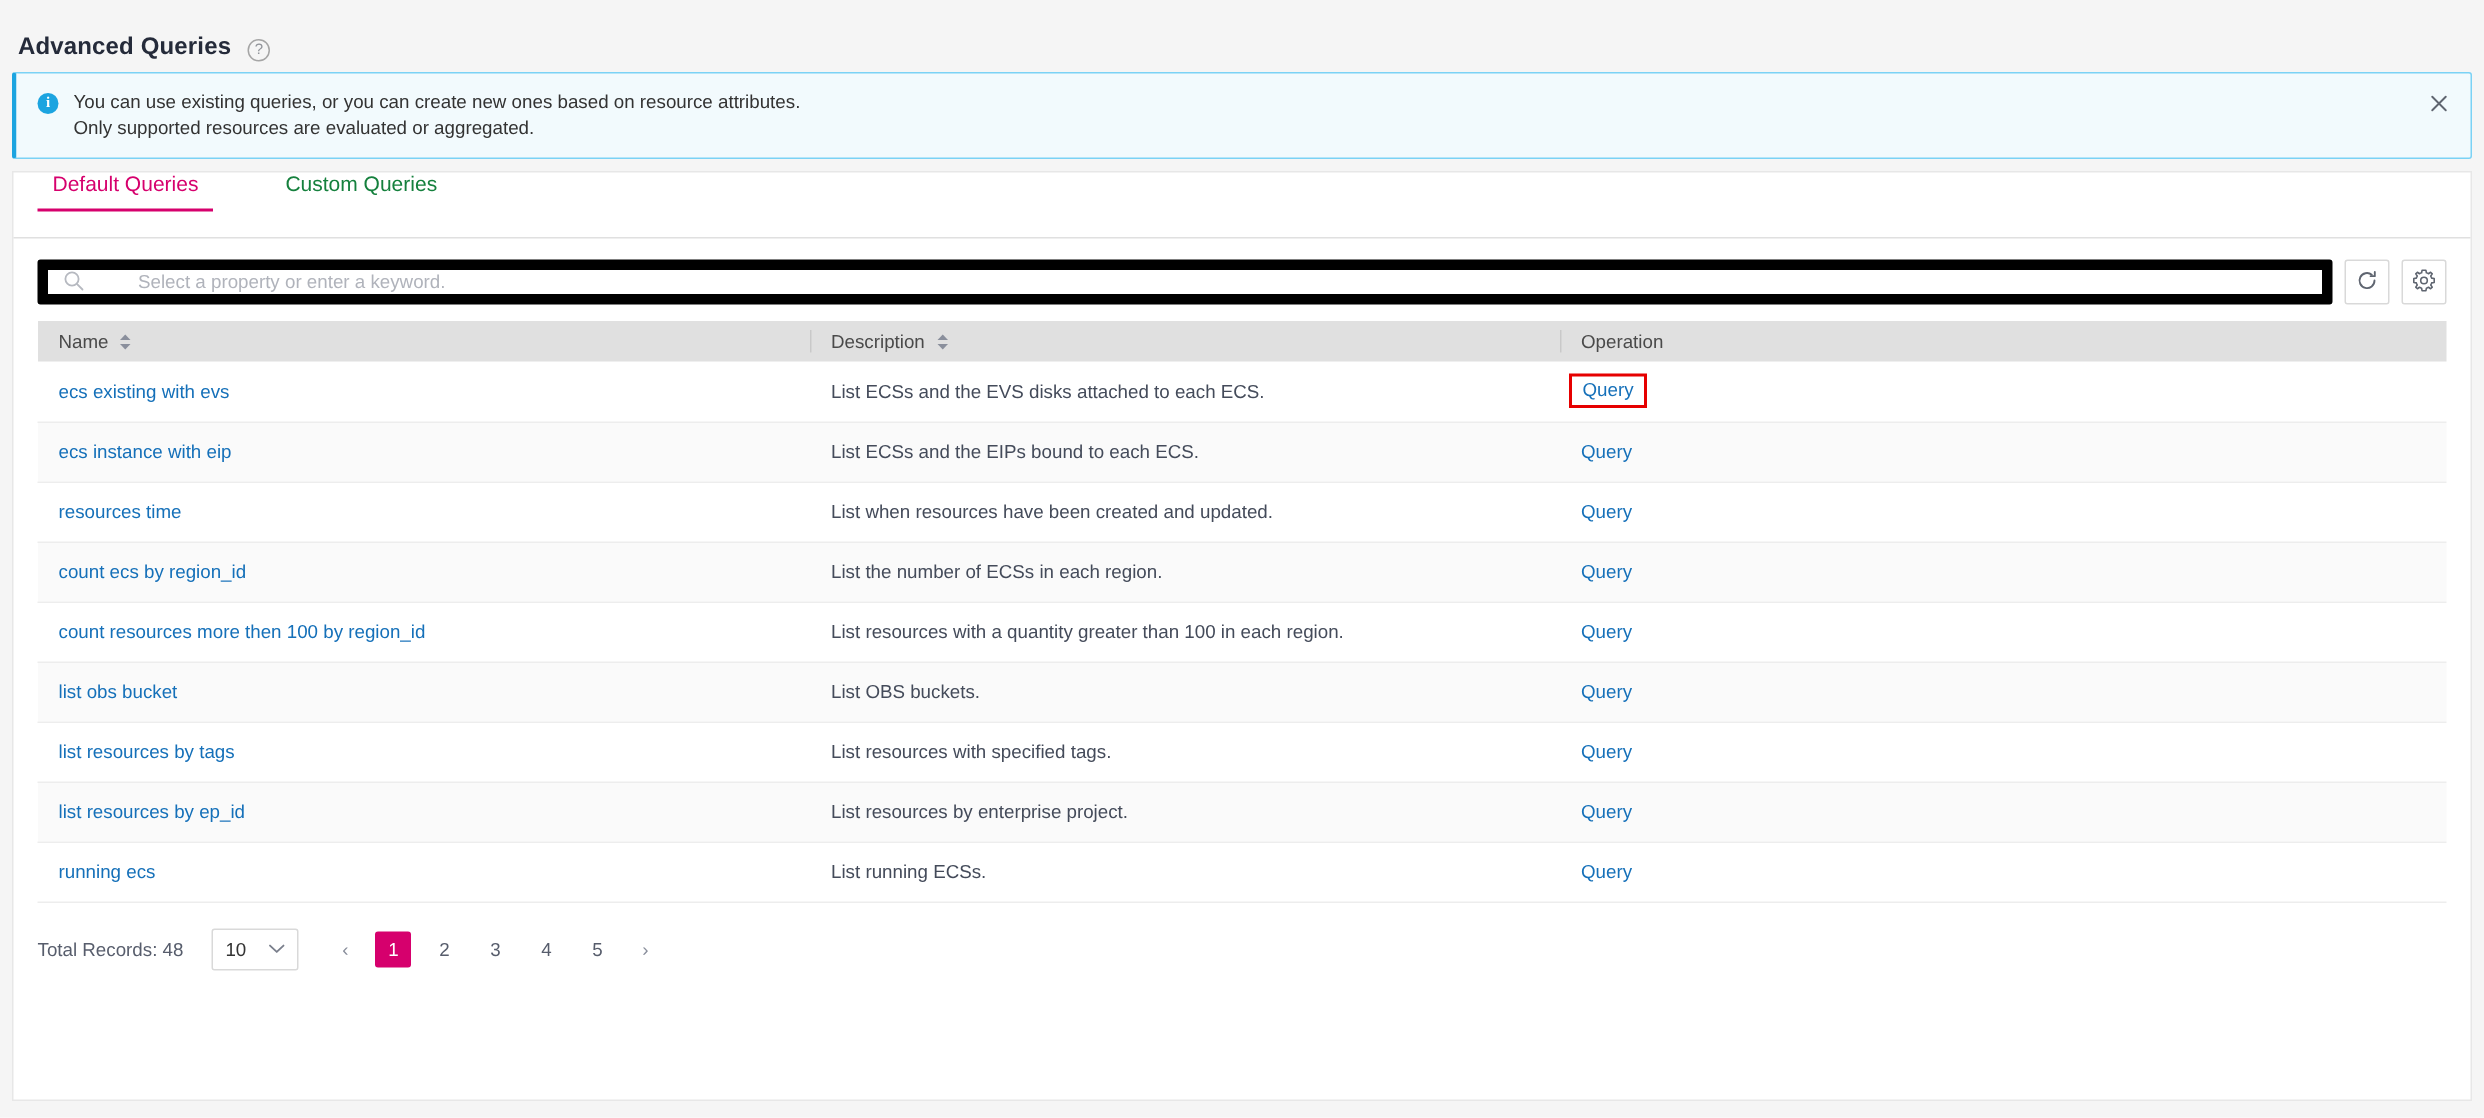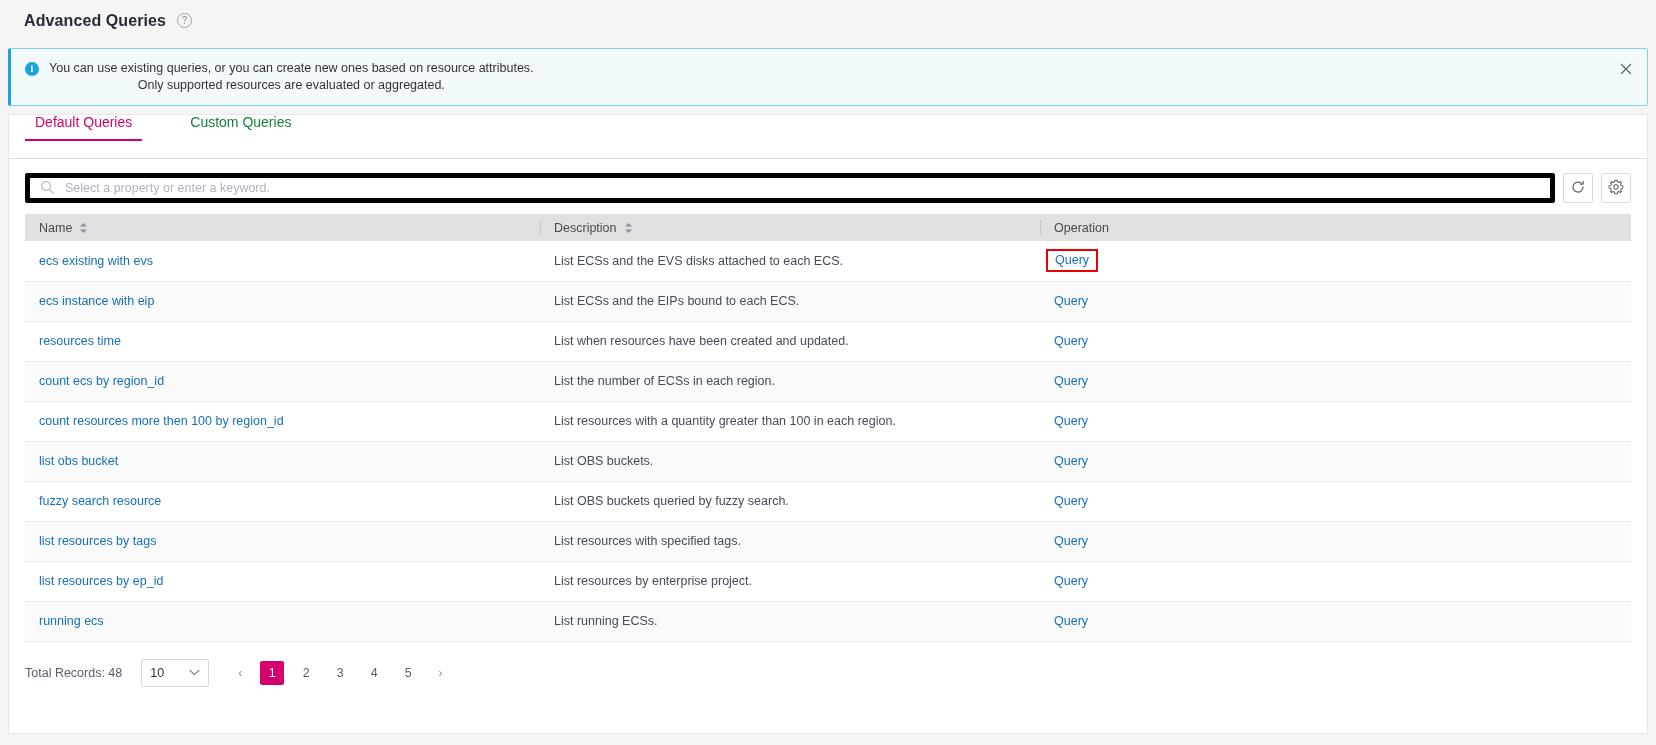--- a/index.html
+++ b/index.html
@@ -12,22 +12,22 @@
     font-family: "Liberation Sans", sans-serif;
     font-size: 13px;
     color: #333333;
     -webkit-font-smoothing: antialiased;
   }
 
   
   .page-header {
     height: 41px;
     display: flex;
-    align-items: center;
-    padding: 0 0 0 24px;
+    align-items: flex-end;
+    padding: 0 0 0 12px;
     background: #f5f5f5;
   }
   .page-title {
     font-size: 16px;
     font-weight: bold;
     color: #252b3a;
     letter-spacing: .1px;
   }
   .help-icon {
     margin-left: 11px;
@@ -67,21 +67,20 @@
     font-weight: bold;
     line-height: 14px;
     text-align: center;
     margin: 2px 10px 0 0;
     font-family: "Liberation Serif", serif;
   }
   .banner-text {
     font-size: 12.5px;
     color: #333333;
     line-height: 17px;
-    text-align: center;
   }
   .banner-text div { white-space: nowrap; }
   .banner-close {
     position: absolute;
     top: 11px;
     right: 12px;
     width: 18px;
     height: 18px;
     cursor: pointer;
     color: #5f6570;
@@ -126,27 +125,28 @@
 
   
   .search-row {
     display: flex;
     align-items: center;
     padding: 14px 16px 11px 16px;
   }
   .search-box {
     flex: 1 1 auto;
     height: 30px;
-    border: 5px solid #000000;
+    border: 7px solid #000000;
     border-radius: 2px;
     background: #fff;
     display: flex;
     align-items: center;
     padding: 0 10px;
     cursor: text;
+    gap: 25px;
   }
   .search-icon { flex: 0 0 auto; margin-right: 9px; color: #b6b9c0; display: block; }
   .search-input {
     border: 0;
     outline: 0;
     flex: 1 1 auto;
     font-family: "Liberation Sans", sans-serif;
     font-size: 12.5px;
     color: #333;
     background: transparent;
@@ -233,21 +233,21 @@
   .pagination {
     display: flex;
     align-items: center;
     padding: 17px 16px 0 16px;
     font-size: 12.5px;
     color: #575d6c;
   }
   .total-records { margin-right: 19px; white-space: nowrap; }
   .page-size {
     position: relative;
-    width: 68px;
+    width: 58px;
     height: 28px;
     border: 1px solid #d9d9d9;
     border-radius: 2px;
     background: #fff;
     display: flex;
     align-items: center;
     padding: 0 8px;
     cursor: pointer;
     color: #333;
     margin-right: 16px;
@@ -390,25 +390,20 @@
             <td class="col-name"><a class="link">count resources more then 100 by region_id</a></td>
             <td class="col-desc desc-cell">List resources with a quantity greater than 100 in each region.</td>
             <td class="col-op op-cell"><a class="link">Query</a></td>
           </tr>
           <tr>
             <td class="col-name"><a class="link">list obs bucket</a></td>
             <td class="col-desc desc-cell">List OBS buckets.</td>
             <td class="col-op op-cell"><a class="link">Query</a></td>
           </tr>
           <tr>
-            <td class="col-name"><a class="link">fuzzy search resource</a></td>
-            <td class="col-desc desc-cell">List OBS buckets queried by fuzzy search.</td>
-            <td class="col-op op-cell"><a class="link">Query</a></td>
-          </tr>
-          <tr>
             <td class="col-name"><a class="link">list resources by tags</a></td>
             <td class="col-desc desc-cell">List resources with specified tags.</td>
             <td class="col-op op-cell"><a class="link">Query</a></td>
           </tr>
           <tr>
             <td class="col-name"><a class="link">list resources by ep_id</a></td>
             <td class="col-desc desc-cell">List resources by enterprise project.</td>
             <td class="col-op op-cell"><a class="link">Query</a></td>
           </tr>
           <tr>

